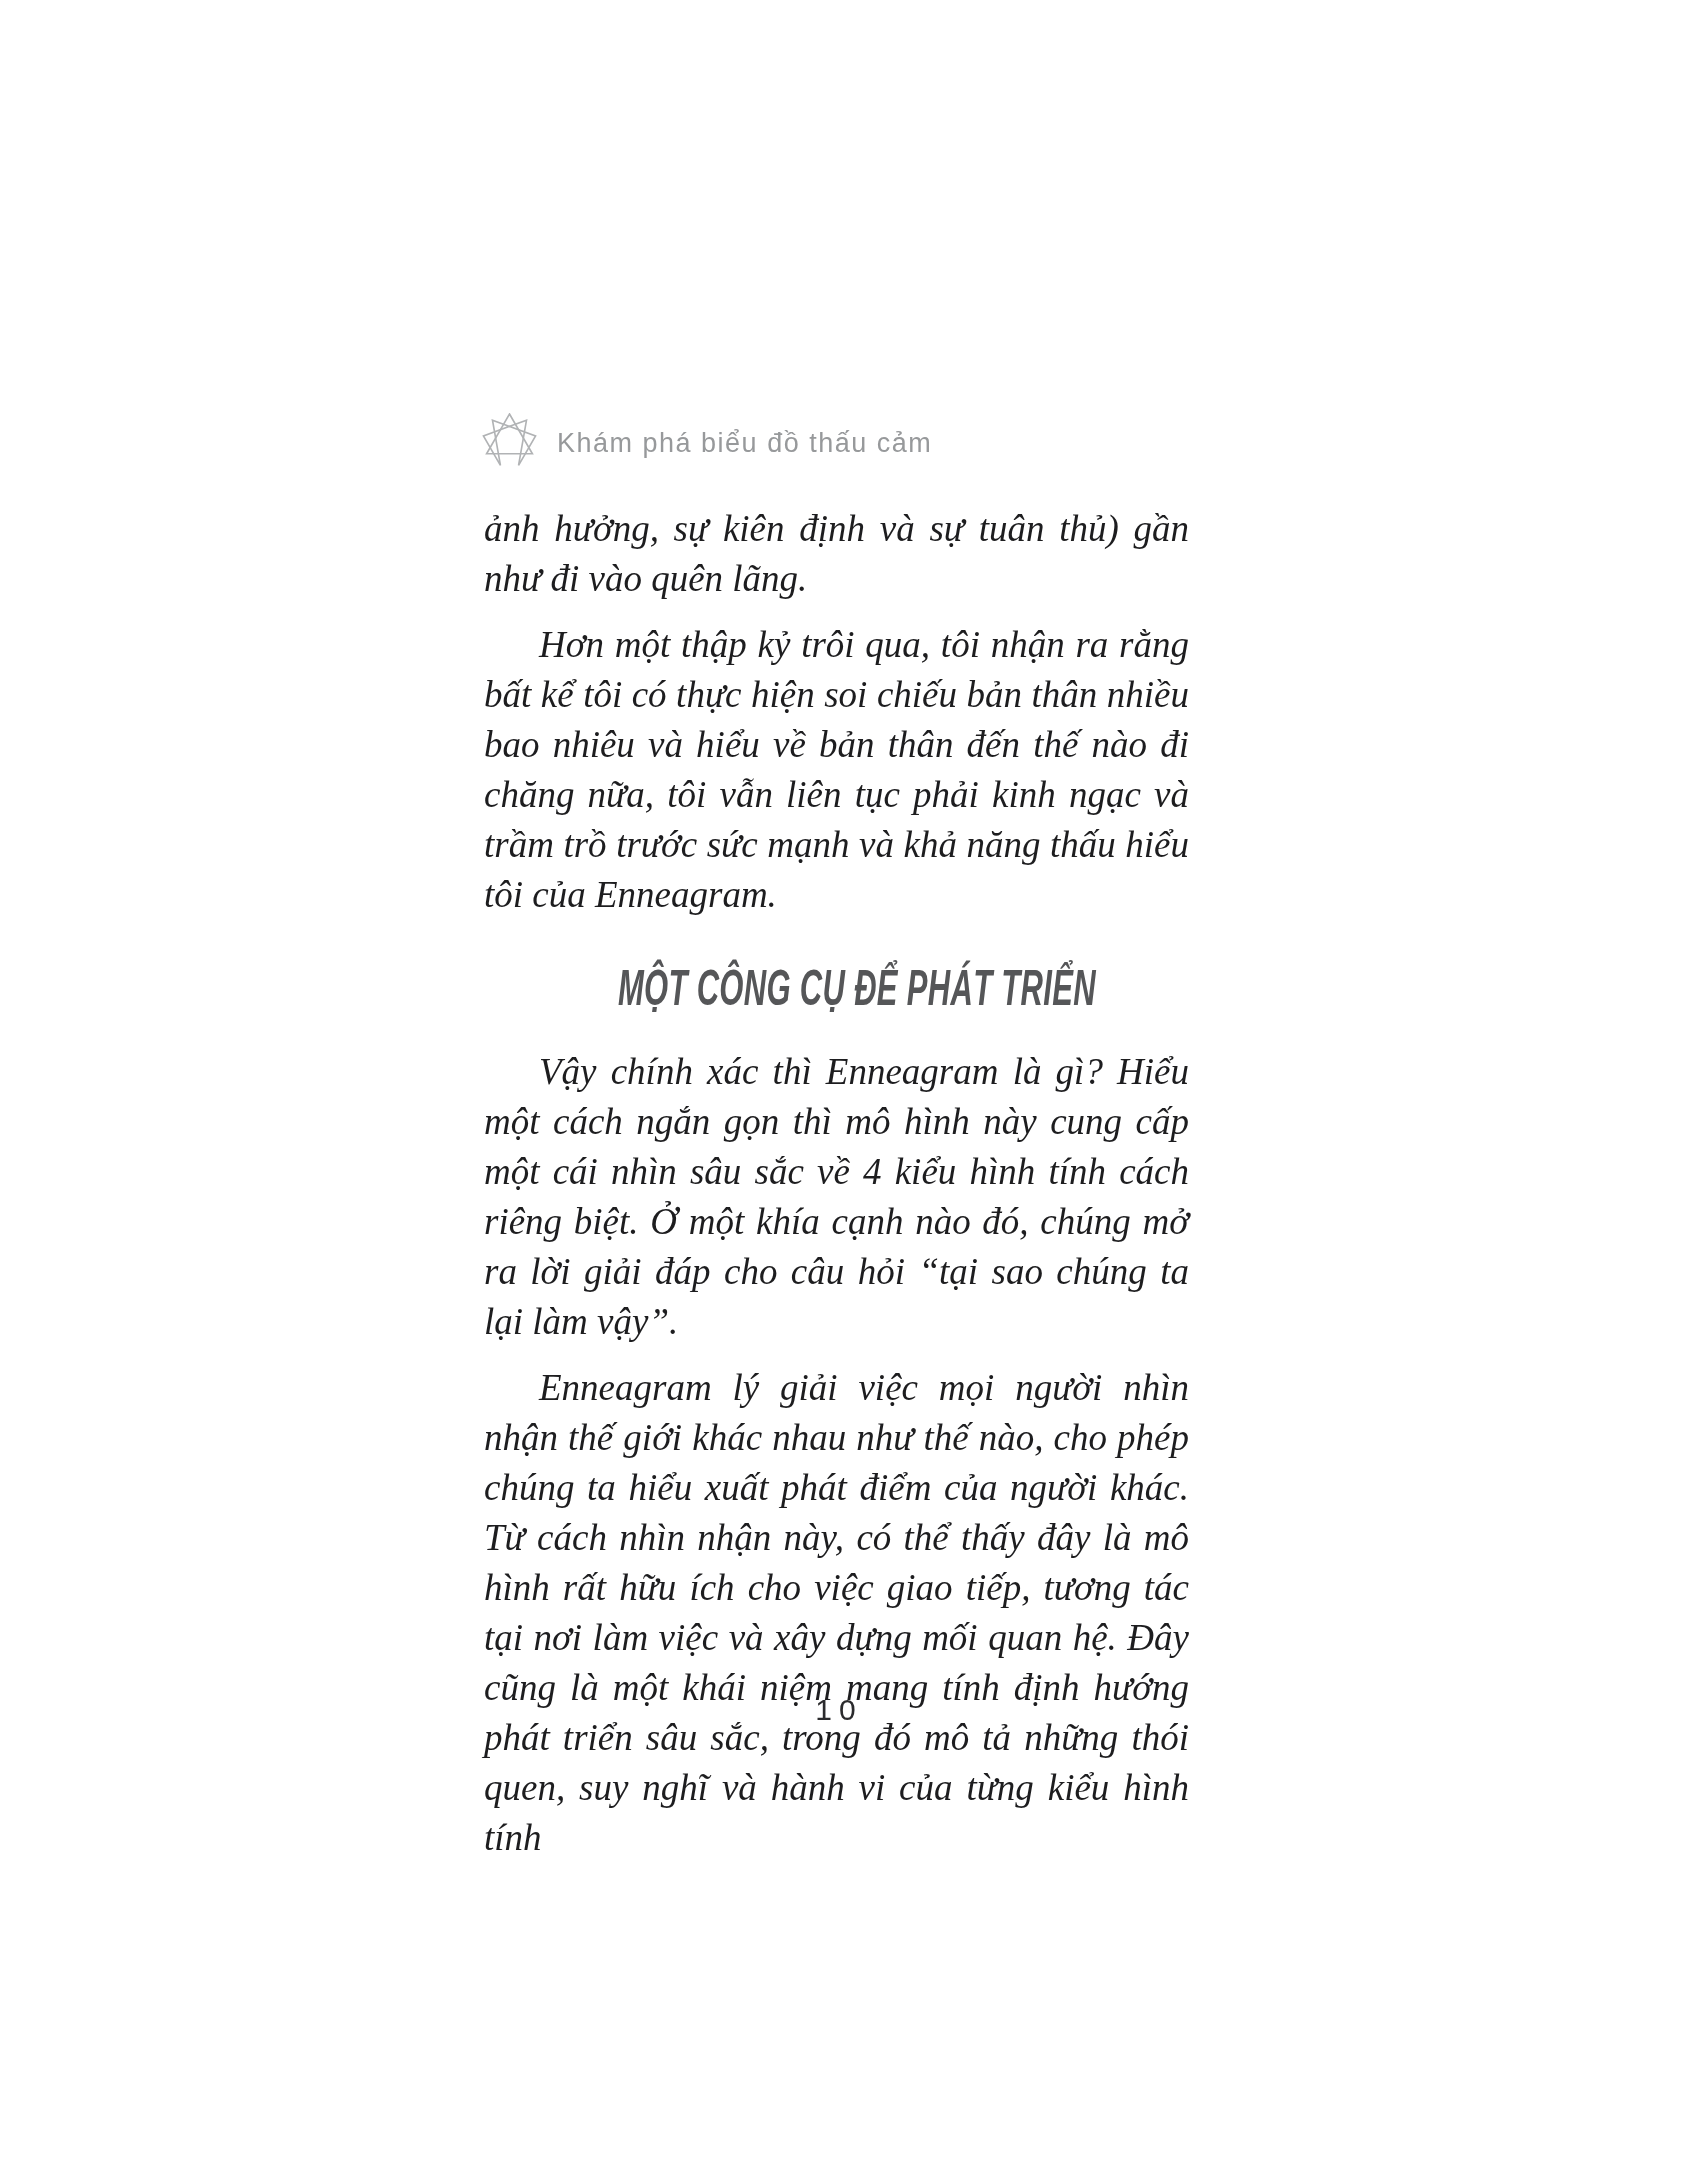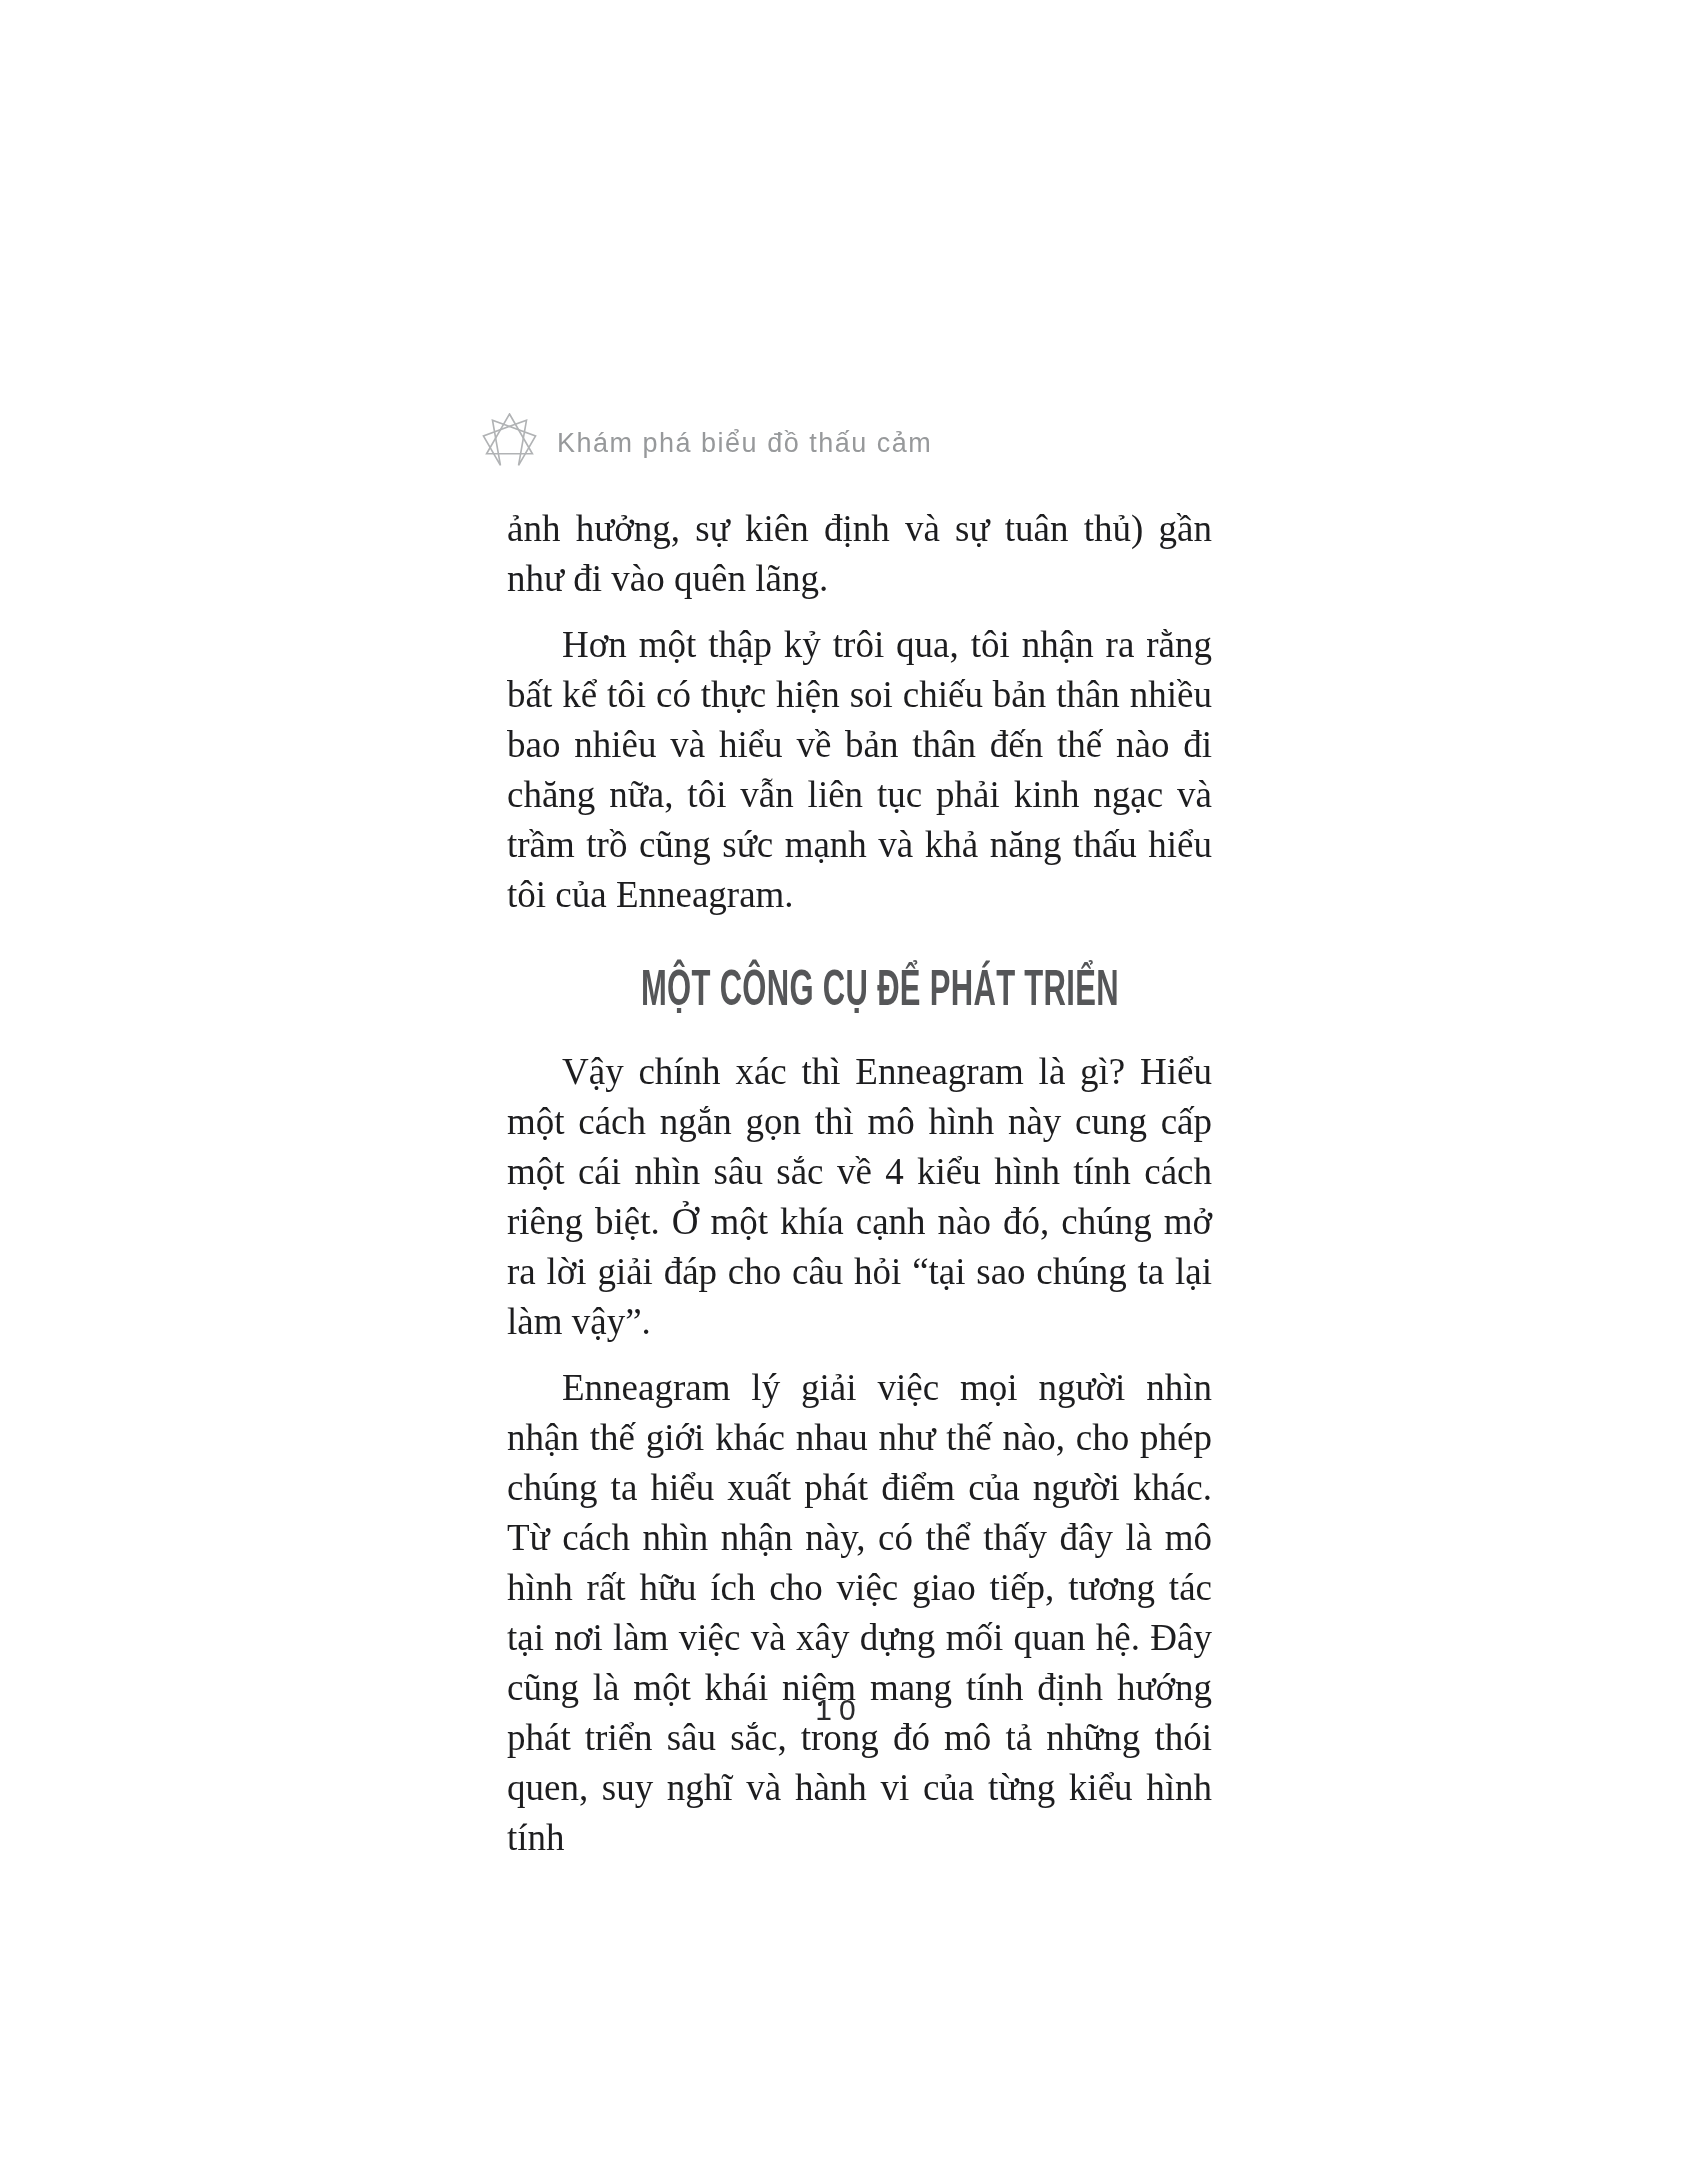--- a/index.html
+++ b/index.html
@@ -40,29 +40,30 @@
     font-family: "Liberation Sans", sans-serif;
     font-size: 27px;
     letter-spacing: 1.5px;
     color: var(--header-text);
     padding-top: 6px;
     white-space: nowrap;
   }
   
   .page-body {
     position: absolute;
-    left: 507px;
+    left: 484px;
     top: 504px;
     width: 705px;
     color: var(--body-text);
     font-size: 37px;
     line-height: 50px;
     text-align: justify;
     text-justify: inter-word;
     hyphens: none;
+    font-style: italic;
   }
   p.body-para { margin: 16px 0 0 0; }
   p.body-para:first-child { margin-top: 0; }
   p.body-para.indent { text-indent: 55px; }
   .section-heading {
     margin: 42px 0 32px 0;
     text-align: center;
     font-family: "Liberation Sans", sans-serif;
     font-weight: 700;
     font-size: 50px;
@@ -103,21 +104,21 @@
 
         <path d="M43.7 7.1 L35.9 51.4 L52.6 22.5 L10.3 7.1 L18.1 51.4 L1.4 22.5 Z"></path>
       </svg>
     </span>
     <span class="header-title">Khám phá biểu đồ thấu cảm</span>
   </header>
 
   <main class="page-body">
     <div id="paras-top">
         <p class="body-para">ảnh hưởng, sự kiên định và sự tuân thủ) gần như đi vào quên lãng.</p>
-        <p class="body-para indent">Hơn một thập kỷ trôi qua, tôi nhận ra rằng bất kể tôi có thực hiện soi chiếu bản thân nhiều bao nhiêu và hiểu về bản thân đến thế nào đi chăng nữa, tôi vẫn liên tục phải kinh ngạc và trầm trồ cũng sức mạnh và khả năng thấu hiểu tôi của Enneagram.</p>
+        <p class="body-para indent">Hơn một thập kỷ trôi qua, tôi nhận ra rằng bất kể tôi có thực hiện soi chiếu bản thân nhiều bao nhiêu và hiểu về bản thân đến thế nào đi chăng nữa, tôi vẫn liên tục phải kinh ngạc và trầm trồ trước sức mạnh và khả năng thấu hiểu tôi của Enneagram.</p>
       </div>
     <h2 class="section-heading">MỘT CÔNG CỤ ĐỂ PHÁT TRIỂN</h2>
     <div id="paras-bottom">
         <p class="body-para indent">Vậy chính xác thì Enneagram là gì? Hiểu một cách ngắn gọn thì mô hình này cung cấp một cái nhìn sâu sắc về 4 kiểu hình tính cách riêng biệt. Ở một khía cạnh nào đó, chúng mở ra lời giải đáp cho câu hỏi “tại sao chúng ta lại làm vậy”.</p>
         <p class="body-para indent">Enneagram lý giải việc mọi người nhìn nhận thế giới khác nhau như thế nào, cho phép chúng ta hiểu xuất phát điểm của người khác. Từ cách nhìn nhận này, có thể thấy đây là mô hình rất hữu ích cho việc giao tiếp, tương tác tại nơi làm việc và xây dựng mối quan hệ. Đây cũng là một khái niệm mang tính định hướng phát triển sâu sắc, trong đó mô tả những thói quen, suy nghĩ và hành vi của từng kiểu hình tính</p>
       </div>
   </main>
 
   <footer class="page-footer">
     <span class="page-number">10</span>

